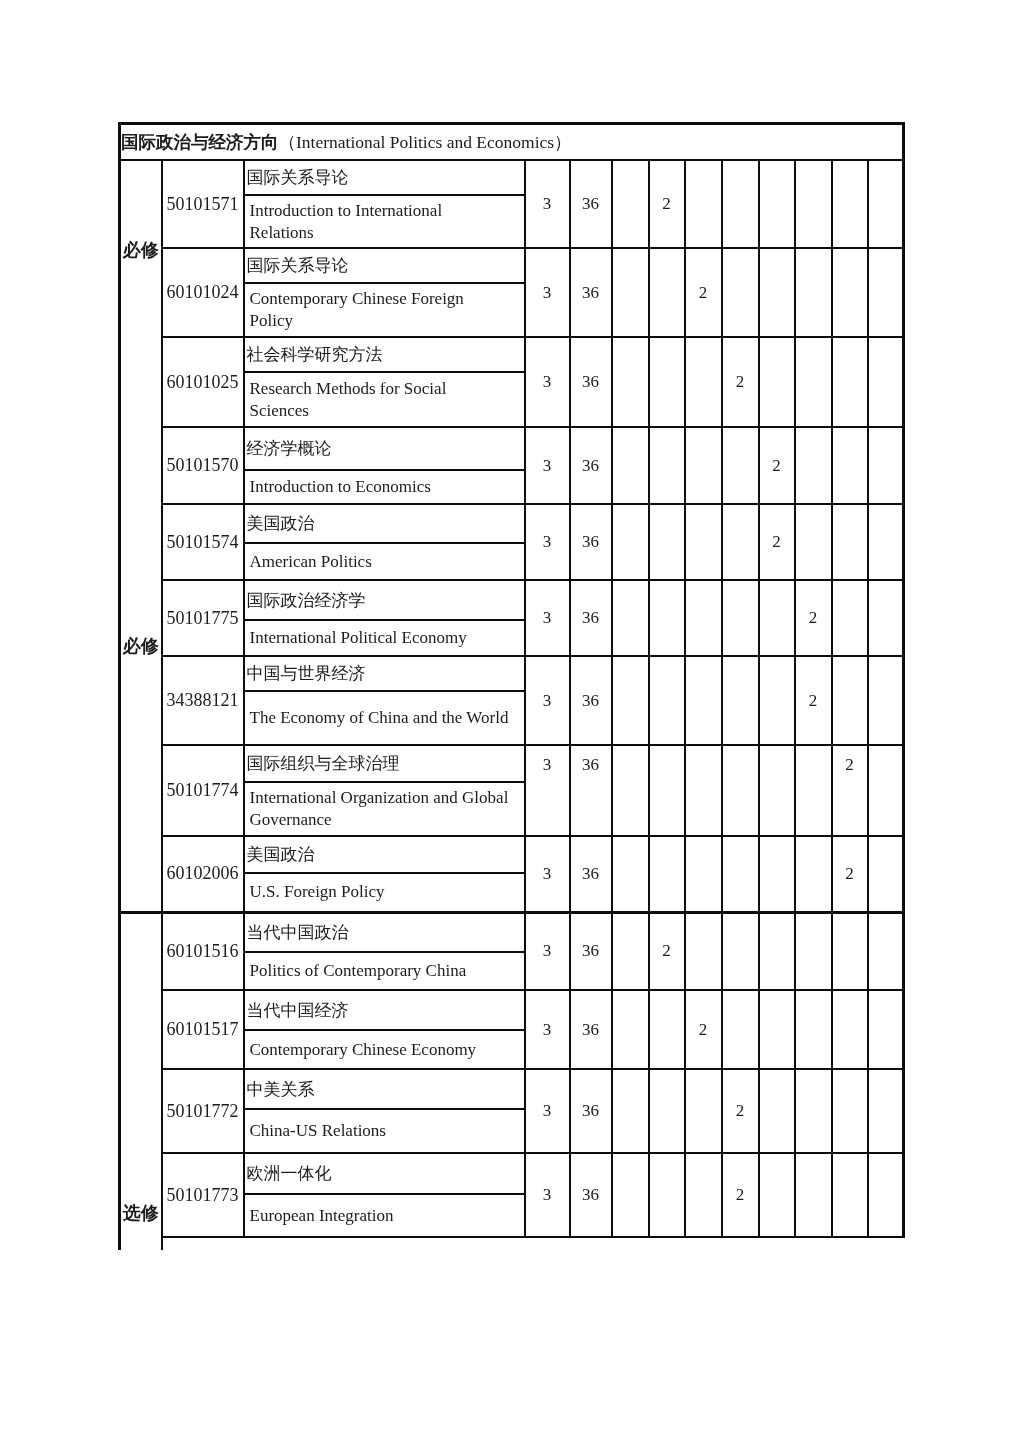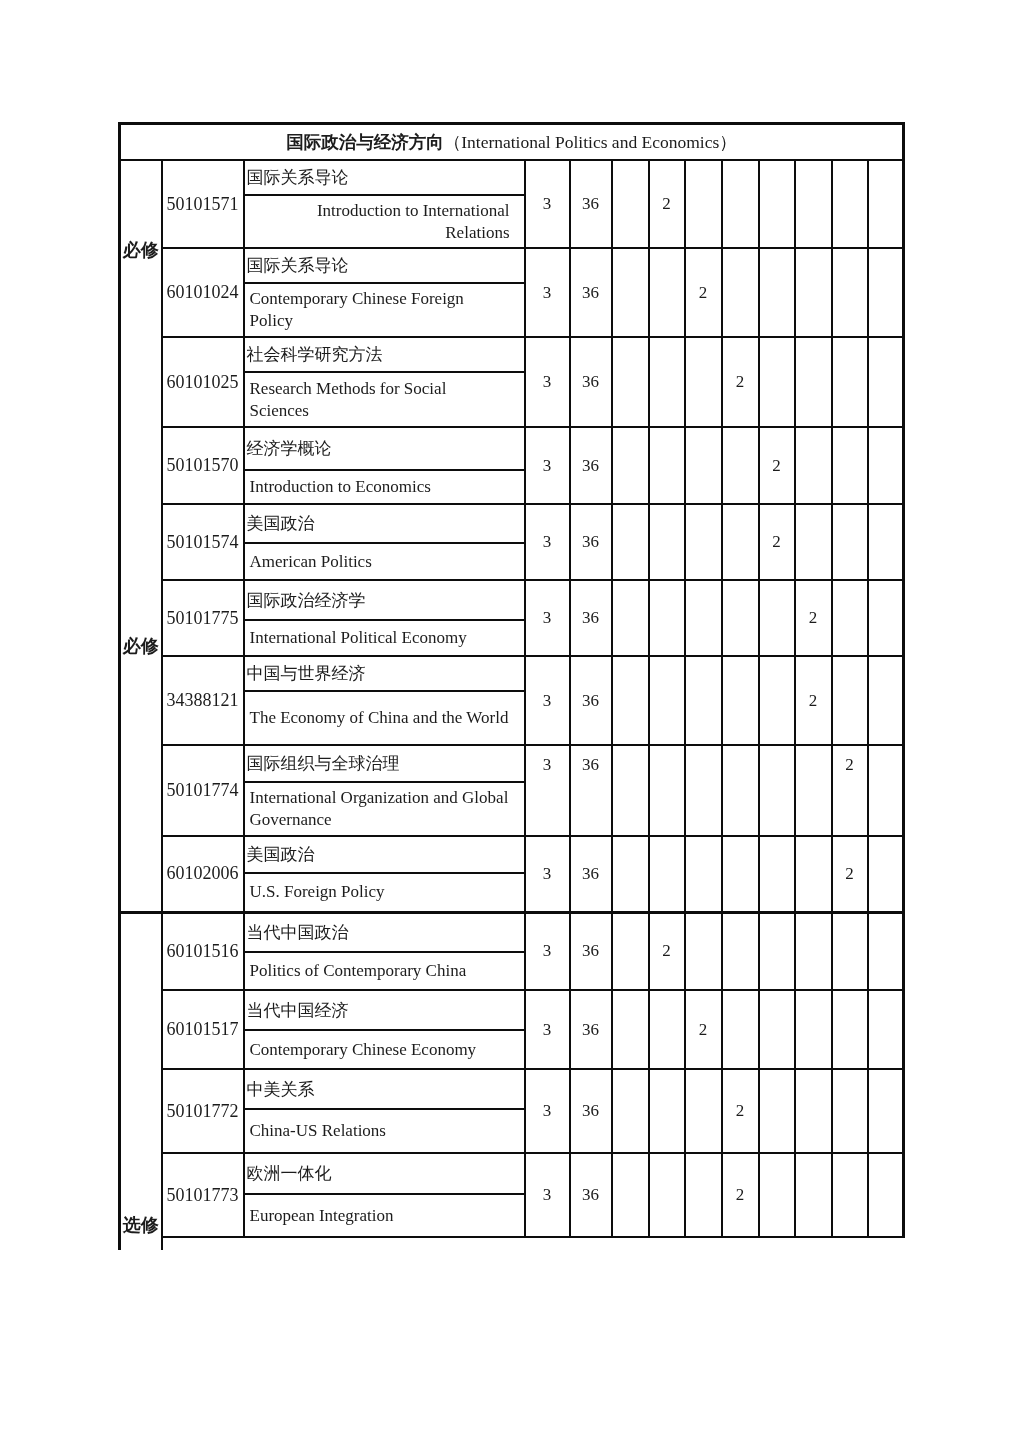--- a/index.html
+++ b/index.html
@@ -23,21 +23,20 @@
     vertical-align:middle;
   }
   
   .outer-t { border-top:3px solid #0d0d0d; }
   .outer-l { border-left:3px solid #0d0d0d; }
   .outer-r { border-right:3px solid #0d0d0d; }
   .sec-top { border-top:3px solid #0d0d0d; }
 
   .title-cell {
     height:34px;
-    text-align:center;
     vertical-align:middle;
     font-size:17.5px;
     white-space:nowrap;
   }
   .title-cn { font-weight:bold; }
   .title-en { font-weight:normal; }
 
   .sec-cell {
     position:relative;
     border-bottom:none;
@@ -119,21 +118,21 @@
           <td class="num-cell" rowspan="2">36</td>
           <td class="num-cell" rowspan="2"></td>
           <td class="num-cell" rowspan="2">2</td>
           <td class="num-cell" rowspan="2"></td>
           <td class="num-cell" rowspan="2"></td>
           <td class="num-cell" rowspan="2"></td>
           <td class="num-cell" rowspan="2"></td>
           <td class="num-cell" rowspan="2"></td>
           <td class="num-cell outer-r" rowspan="2"></td>
         </tr>
-        <tr style="height: 53px; text-align: right;">
+        <tr style="height: 53px;">
           <td class="name-en">Introduction to International Relations</td>
         </tr>
         <tr style="height: 35px;">
           <td class="code-cell" rowspan="2">60101024</td>
           <td class="name-cn">国际关系导论</td>
           <td class="num-cell" rowspan="2">3</td>
           <td class="num-cell" rowspan="2">36</td>
           <td class="num-cell" rowspan="2"></td>
           <td class="num-cell" rowspan="2"></td>
           <td class="num-cell" rowspan="2">2</td>
@@ -260,21 +259,21 @@
           <td class="num-cell" rowspan="2"></td>
           <td class="num-cell" rowspan="2"></td>
           <td class="num-cell" rowspan="2">2</td>
           <td class="num-cell outer-r" rowspan="2"></td>
         </tr>
         <tr style="height: 39px;">
           <td class="name-en">U.S. Foreign Policy</td>
         </tr>
         <tr style="height: 40px;">
           <td class="sec-cell outer-l sec-top" rowspan="9">
-            <span class="sec-label" style="top: 300px;">选修</span>
+            <span class="sec-label" style="top: 288px;">选修</span>
           </td>
           <td class="code-cell sec-top" rowspan="2">60101516</td>
           <td class="name-cn sec-top">当代中国政治</td>
           <td class="num-cell sec-top" rowspan="2">3</td>
           <td class="num-cell sec-top" rowspan="2">36</td>
           <td class="num-cell sec-top" rowspan="2"></td>
           <td class="num-cell sec-top" rowspan="2">2</td>
           <td class="num-cell sec-top" rowspan="2"></td>
           <td class="num-cell sec-top" rowspan="2"></td>
           <td class="num-cell sec-top" rowspan="2"></td>

